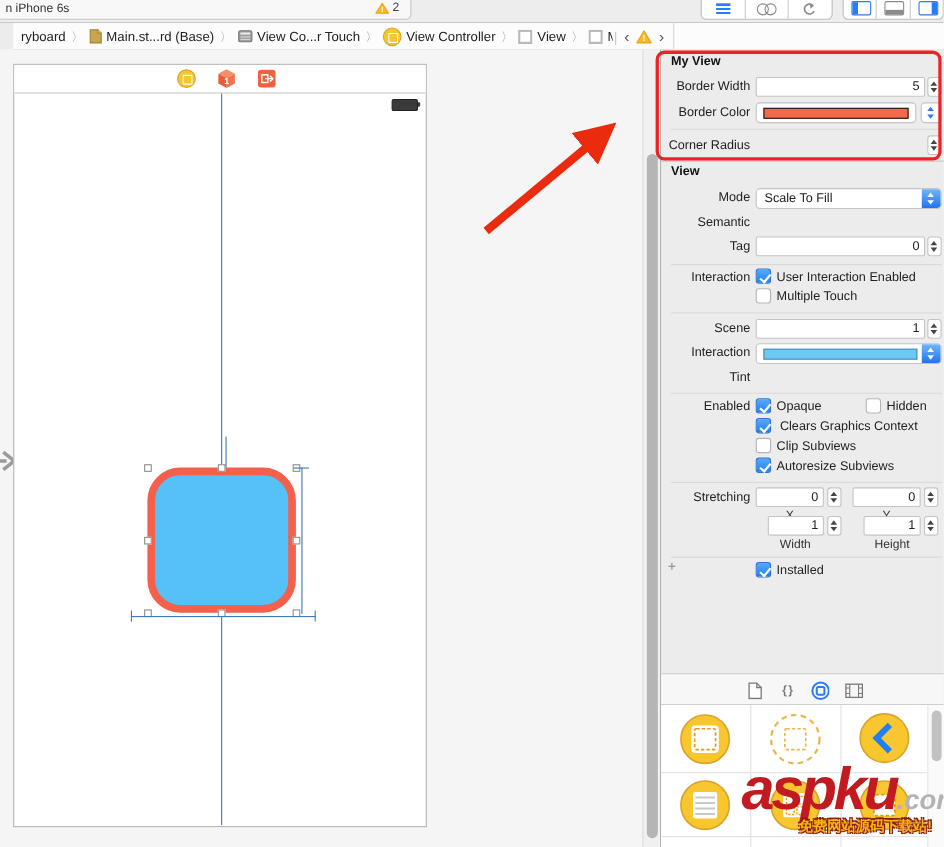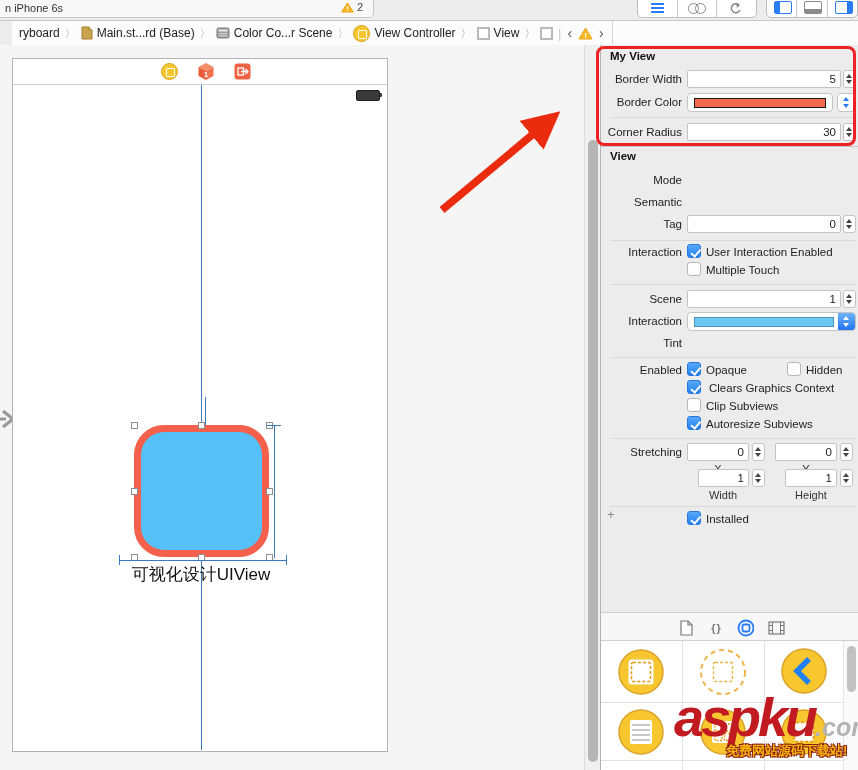--- a/index.html
+++ b/index.html
@@ -156,21 +156,21 @@
         <span class="txt">Main.st...rd (Base)</span>
       </span>
       <span class="bsep">〉</span>
       <span class="crumb">
         <svg width="14" height="12">
             <rect x="1" y="1" width="12" height="10" rx="1.5" fill="#9b9b9b" stroke="#7a7a7a"></rect>
             <rect x="2.5" y="2.5" width="9" height="2" fill="#e8e8e8"></rect>
             <rect x="2.5" y="6" width="9" height="1.2" fill="#d2d2d2"></rect>
             <rect x="2.5" y="8.3" width="9" height="1.2" fill="#d2d2d2"></rect>
           </svg>
-        <span class="txt">Color Co...r Scene</span>
+        <span class="txt">View Co...r Touch</span>
       </span>
       <span class="bsep">〉</span>
       <span class="crumb">
         <span class="vc-circ" style="position:relative;display:inline-block;"></span>
         <span class="txt">View Controller</span>
       </span>
       <span class="bsep">〉</span>
       <span class="crumb">
         <svg width="13" height="13">
             <rect x="1" y="1" width="11" height="11" fill="#fff" stroke="#b9b9b9" stroke-width="2"></rect>
@@ -237,47 +237,49 @@
       <span class="handle" style="left:185px;top:494.5px"></span>
       <span class="handle" style="left:252.5px;top:494.5px"></span>
 
       <span class="meas" style="left:261px;top:366px;width:1px;height:133px;"></span>
       <span class="meas" style="left:254px;top:366px;width:14px;height:1px;"></span>
       <span class="meas" style="left:106px;top:501px;width:168px;height:1px;"></span>
       <span class="meas" style="left:106px;top:496px;width:1px;height:10px;"></span>
       <span class="meas" style="left:273px;top:496px;width:1px;height:10px;"></span>
       <span class="meas" style="left:192px;top:338px;width:1px;height:28px;"></span>
 
-      <div class="canvas-label">可视化设计UIView</div>
     </div>
     <div class="escroll">
         <div class="ethumb"></div>
       </div>
   </div>
 
   <div class="inspector">
 
     <div class="sect-title" style="top:5px">My View</div>
     <div class="lbl" style="top:28px">Border Width</div>
     <div class="field" style="left:86px;top:25px;width:154px;">5</div>
     <div class="stepper" style="left:242px;top:25px;"></div>
     <div class="lbl" style="top:51px">Border Color</div>
     <div class="popup" style="left:86px;top:48px;width:146px;">
       <span class="swatch" style="left: 6px; top: 4px; right: 6px; height: 10px; border: 1px solid rgb(26, 26, 26); background: rgb(244, 105, 75);"></span>
     </div>
     <div class="stepper blue" style="left:236px;top:48px;"></div>
     <div class="sep" style="top:72px"></div>
     <div class="lbl" style="top:81px">Corner Radius</div>
-    <div class="field" style="left:86px;top:78px;width:154px;">30</div>
     <div class="stepper" style="left:242px;top:78px;"></div>
 
     <div class="secline" style="top:101px"></div>
 
     <div class="sect-title" style="top:105px">View</div>
     <div class="lbl" style="top:129px">Mode</div>
+    <div class="popup" style="left:86px;top:126px;width:169px;">
+      <span class="ptxt">Scale To Fill</span>
+        <span class="cap"></span>
+    </div>
     <div class="lbl" style="top:151px">Semantic</div>
     <div class="lbl" style="top:173px">Tag</div>
     <div class="field" style="left:86px;top:170px;width:154px;">0</div>
     <div class="stepper" style="left:242px;top:170px;"></div>
     <div class="sep" style="top:195px"></div>
 
     <div class="lbl" style="top:201px">Interaction</div>
     <span class="checkbox checked" style="left:86px;top:199px"></span>
     <span class="cbl" style="left:105px;top:201px">User Interaction Enabled</span>
     <span class="checkbox" style="left:86px;top:217px"></span>

